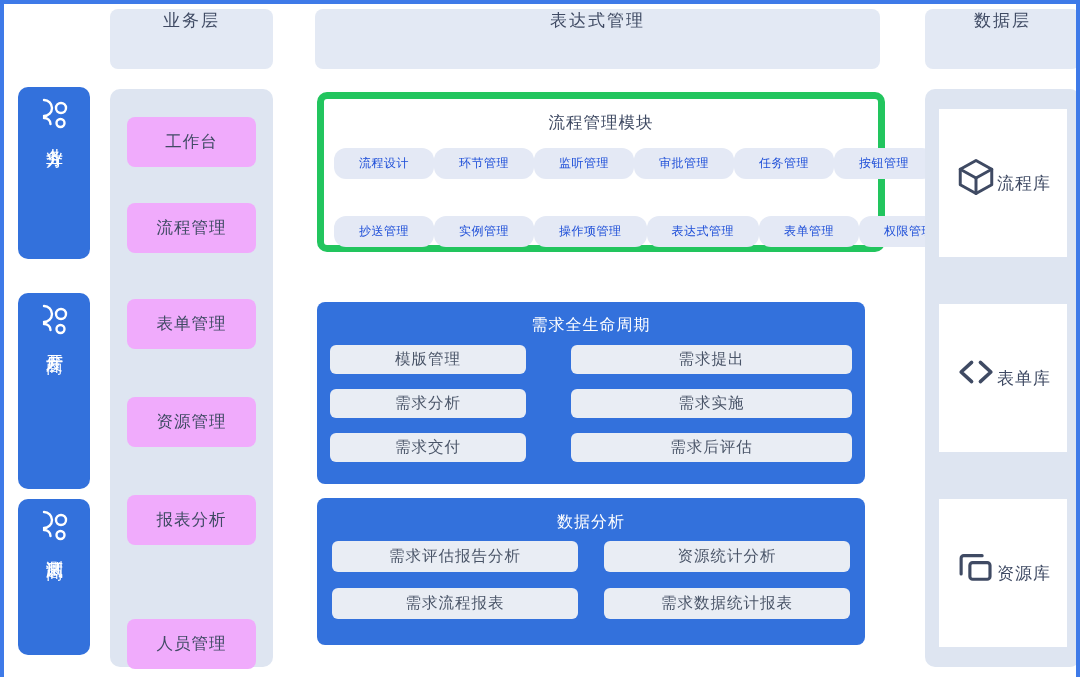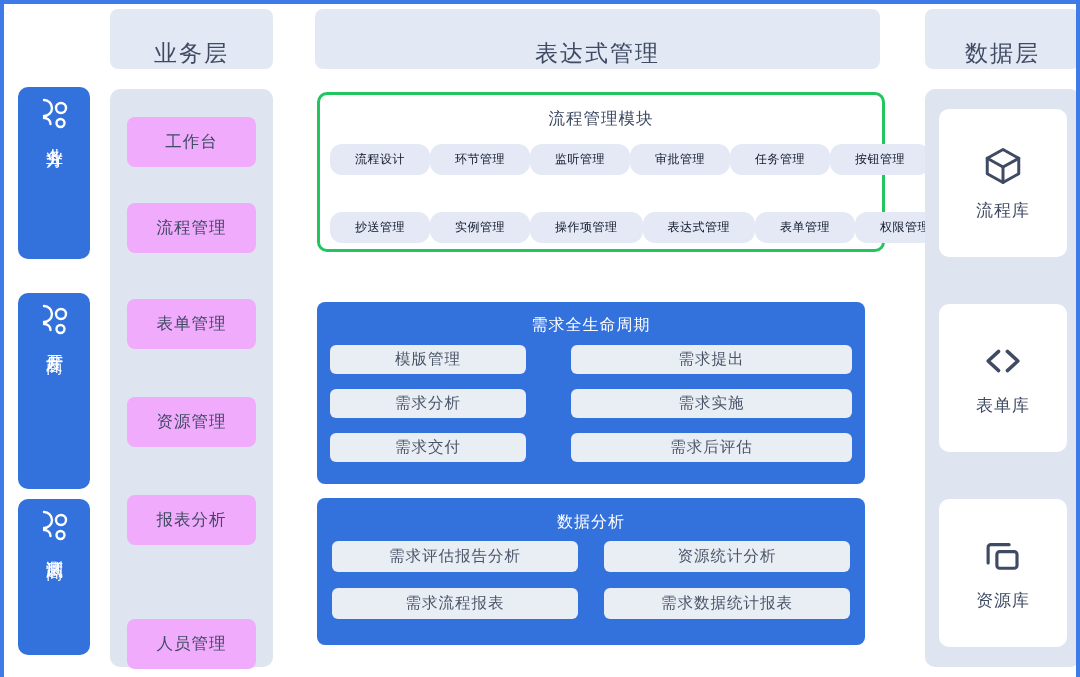--- a/index.html
+++ b/index.html
@@ -23,24 +23,24 @@
     border-left: 4px solid #3e7ae8;
     border-right: 4px solid #3e7ae8;
   }
 
   
   .layer-header {
     position: absolute;
     background: #e3e9f4;
     border-radius: 8px;
     display: flex;
-    align-items: flex-end;
+    align-items: flex-start;
     justify-content: center;
     color: #3f4a63;
-    font-size: 23px;
+    font-size: 17px;
     letter-spacing: 2px;
     font-weight: 500;
   }
 
   
   #actor-rail {
     position: absolute;
     left: 8px;
     top: 0;
     width: 84px;
@@ -113,21 +113,21 @@
   }
 
   
   #process-module {
     position: absolute;
     left: 28px;
     top: 18px;
     width: 568px;
     height: 160px;
     background: #ffffff;
-    border: 3px solid #22c55e;
+    border: 7px solid #22c55e;
     border-radius: 10px;
     box-sizing: border-box;
   }
   #process-module .panel-title {
     text-align: center;
     color: #3f4a63;
     font-size: 16.5px;
     letter-spacing: 1px;
     margin-top: 13px;
     font-weight: 500;
@@ -135,21 +135,21 @@
   .tag-row {
     display: flex;
     justify-content: space-around;
     align-items: center;
     padding: 0 10px;
   }
   .tag-row.row1 { margin-top: 14px; }
   .tag-row.row2 { margin-top: 37px; align-items: center; }
   .tag {
     background: #e4e9f5;
-    color: #0f172a;
+    color: #1d4ed8;
     font-size: 12px;
     letter-spacing: 0.5px;
     border-radius: 12px;
     padding: 7px 25px;
     white-space: nowrap;
   }
 
   
   .blue-panel {
     position: absolute;
@@ -217,23 +217,23 @@
     height: 578px;
     background: #dee5f1;
     border-radius: 10px;
   }
   .data-card {
     position: absolute;
     left: 14px;
     width: 128px;
     height: 148px;
     background: #ffffff;
-    border-radius: 10px;
-    display: flex;
-    flex-direction: column;
+    border-radius: 0;
+    display: flex;
+    flex-direction: row;
     align-items: center;
     justify-content: center;
   }
   .data-card .ico {
     width: 42px;
     height: 42px;
     margin-bottom: 12px;
     color: #3f4a63;
   }
   .data-card .data-label {

